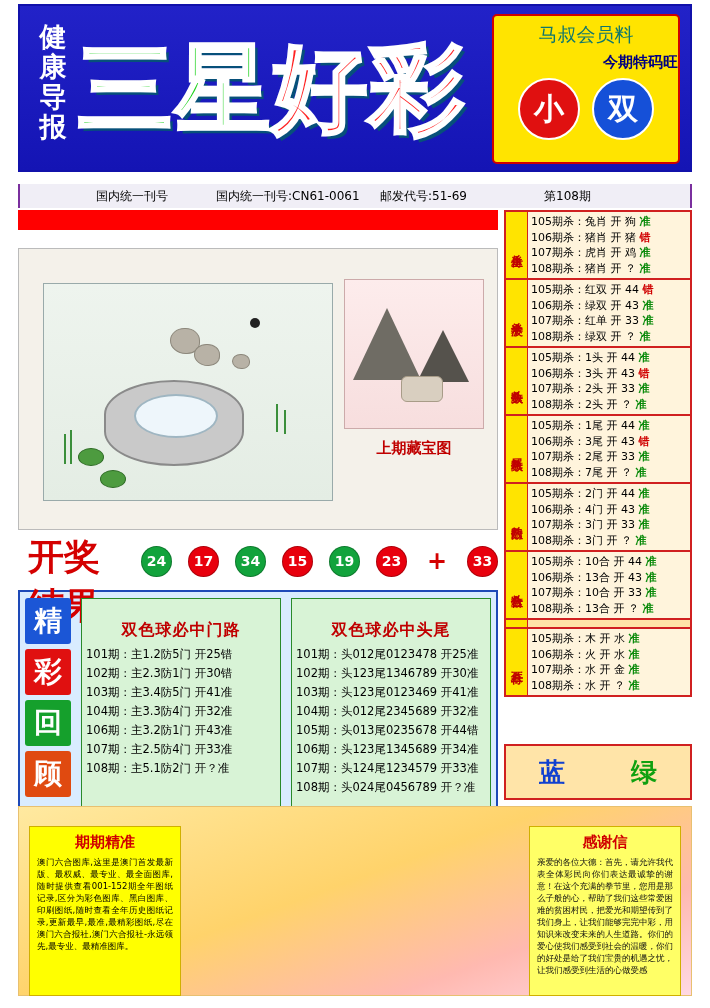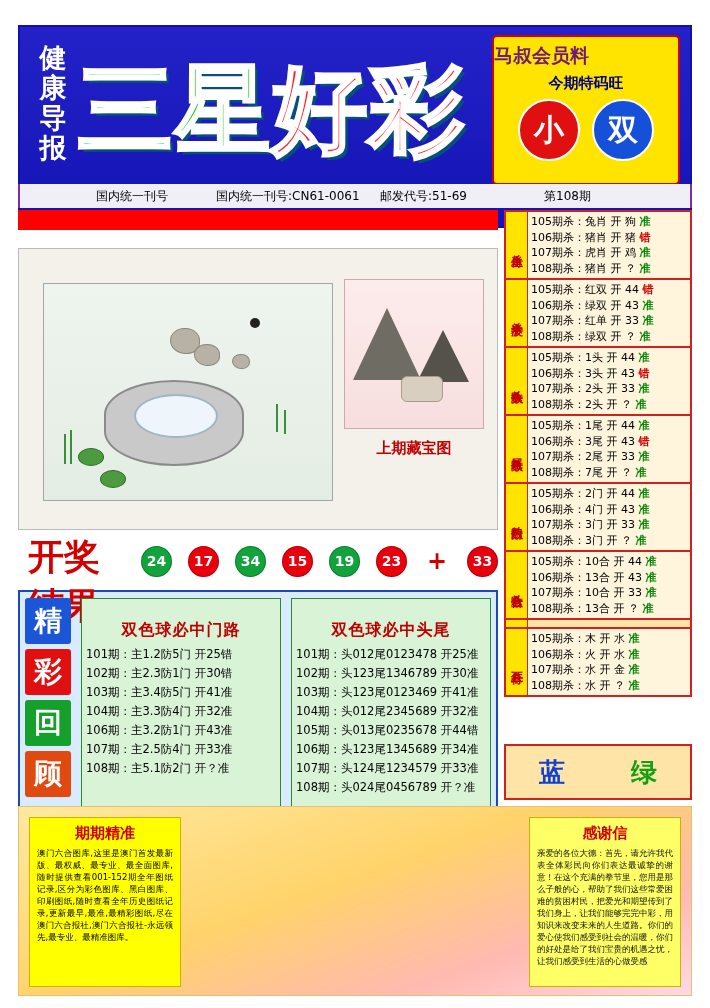--- a/index.html
+++ b/index.html
@@ -7,21 +7,21 @@
     width: 710px; height: 1008px;
     background: #ffffff;
     font-family: "DejaVu Sans", "Liberation Sans", sans-serif;
     overflow: hidden;
     position: relative;
   }
   .page { position: relative; width: 710px; height: 1008px; background:#fff; }
 
   
   .header {
-    position: absolute; left: 18px; top: 25px; width: 674px; height: 203px;
+    position: absolute; left: 18px; top: 4px; width: 674px; height: 168px;
     background: linear-gradient(#2222c8, #1414b4);
     border: 2px solid #1111aa;
   }
   .hdr-left {
     position: absolute; left: 10px; top: 16px; width: 46px; height: 130px;
     color: #ffffff; font-size: 27px; font-weight: bold; line-height: 30px;
     text-align: center; letter-spacing: 0px;
     font-family: "DejaVu Sans", sans-serif;
   }
   .hdr-title {
@@ -32,22 +32,22 @@
     font-family: "DejaVu Sans", sans-serif;
     letter-spacing: 2px;
   }
   .c-green { color:#18d118; -webkit-text-stroke: 3px #ffffff; text-shadow: 4px 4px 0 #07507a;}
   .c-red   { color:#ff2020; -webkit-text-stroke: 3px #ffffff; text-shadow: 4px 4px 0 #07507a;}
 
   .hdr-box {
     position: absolute; right: 10px; top: 8px; width: 188px; height: 150px;
     background: #ffe400; border: 2px solid #d00000; border-radius: 5px;
   }
-  .hdr-box-t1 { text-align:left; color:#701a75; font-size: 19px; font-weight:bold; margin-top:6px; }
-  .hdr-box-t2 { text-align:center; color:#000080; font-size: 15px; font-weight:bold; margin-top:5px; }
+  .hdr-box-t1 { text-align:center; color:#0f766e; font-size: 19px; font-weight:normal; margin-top:6px; }
+  .hdr-box-t2 { text-align:right; color:#000080; font-size: 15px; font-weight:bold; margin-top:5px; }
   .hdr-balls { display:flex; justify-content:center; gap:12px; margin-top:6px; }
   .hdr-ball {
     width: 62px; height: 62px; border-radius: 50%;
     display:flex; align-items:center; justify-content:center;
     color:#ffffff; font-size: 30px; font-weight:bold;
     border: 2px solid #ffffff;
   }
   .hdr-ball.red { background:#e01010; }
   .hdr-ball.blue{ background:#1550d8; }
 
@@ -164,21 +164,21 @@
   .lg-blue { color:#1040d0; }
   .lg-green{ color:#10a010; }
 
   
   .bottom {
     position:absolute; left:18px; top: 806px; width: 674px; height: 190px;
     background: linear-gradient(160deg,#ffe9a0,#ffd36b 45%,#ffb9b0 75%,#ffd9e4);
     border:1px solid #e8c070;
   }
   .note {
-    position:absolute; top: 10px; width: 152px; height: 170px;
+    position:absolute; top: 19px; width: 152px; height: 170px;
     background:#ffff00; border:1px solid #d0b000;
   }
   .note.left { left: 10px; }
   .note.right{ right: 10px; background:#ffff66; }
   .note h5 { text-align:center; color:#d00000; font-size:15px; font-weight:bold; padding:6px 0 4px; }
   .note p { font-size: 8.5px; line-height: 12px; color:#000; padding: 0 7px; text-align: justify; }
   .note.right p { color:#101010; }
 </style>
 </head>
 <body>

